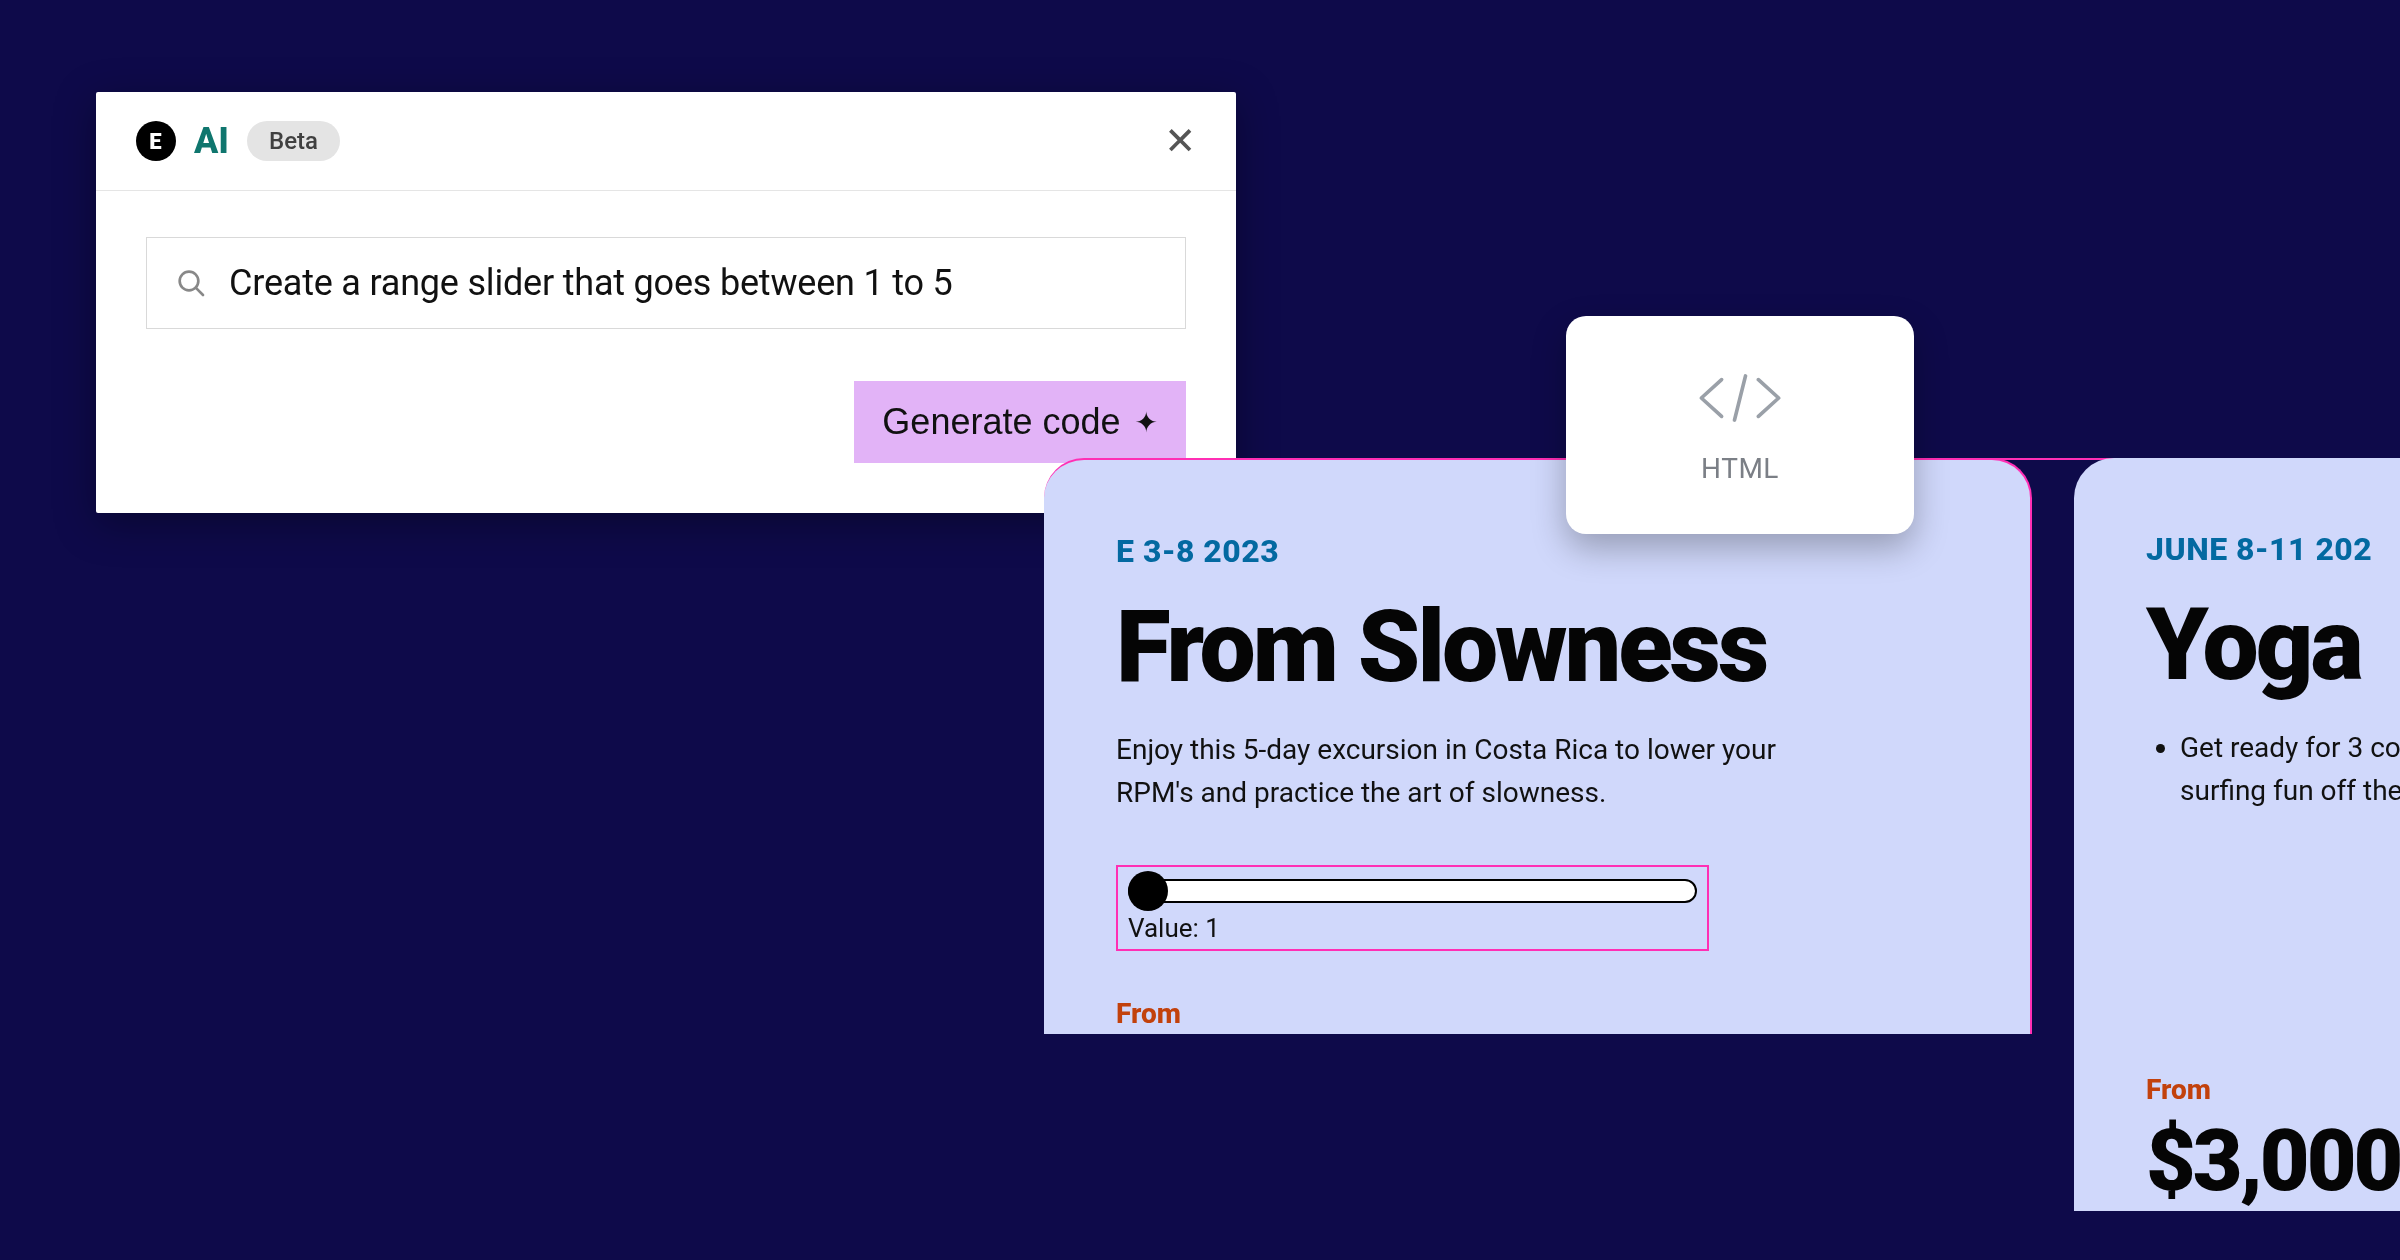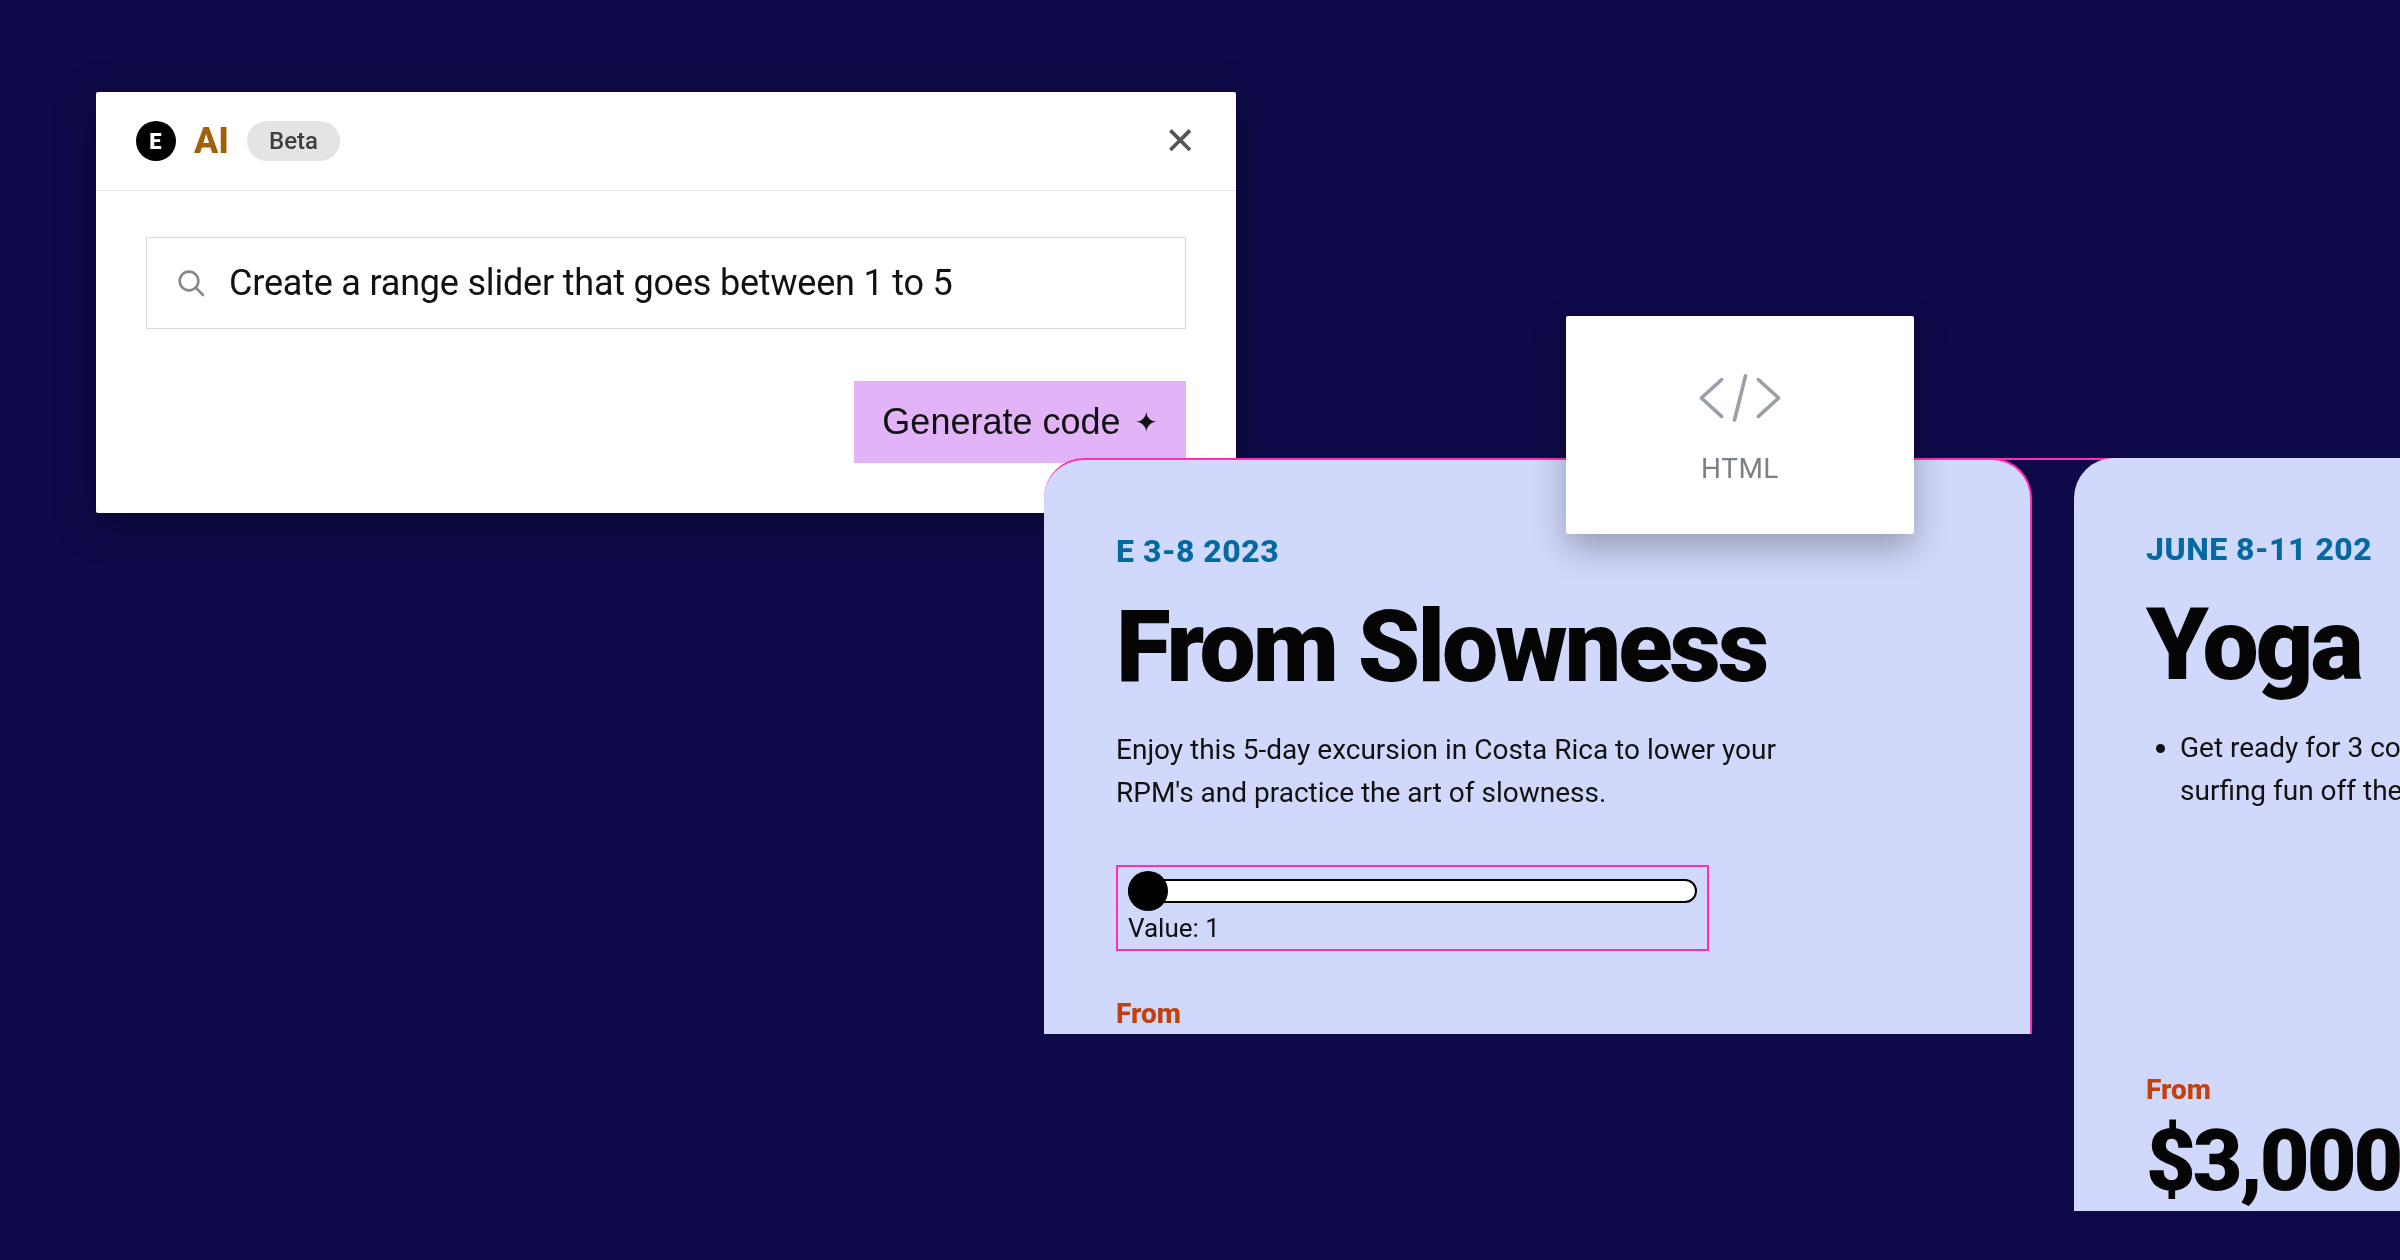--- a/index.html
+++ b/index.html
@@ -37,21 +37,21 @@
     align-items: center;
     justify-content: center;
     color: #fff;
     font-weight: 900;
     font-size: 22px;
     letter-spacing: 1px;
   }
   .ai-title {
     font-size: 36px;
     font-weight: 800;
-    color: #a16207;
+    color: #0f766e;
   }
   .beta-pill {
     background: #e4e4e4;
     color: #404040;
     font-size: 24px;
     font-weight: 500;
     padding: 6px 22px;
     border-radius: 999px;
   }
   .spacer { flex: 1; }
@@ -223,21 +223,21 @@
   .burst { font-size: 22px; }
 
   
   .html-chip {
     position: absolute;
     left: 1566px;
     top: 316px;
     width: 348px;
     height: 218px;
     background: #fff;
-    border-radius: 2px;
+    border-radius: 20px;
     box-shadow: 0 14px 34px rgba(0,0,0,0.28);
     display: flex;
     flex-direction: column;
     align-items: center;
     justify-content: center;
     gap: 22px;
     z-index: 5;
   }
   .code-icon-svg { width: 92px; height: 64px; color: #9aa0a8; }
   .html-label {

